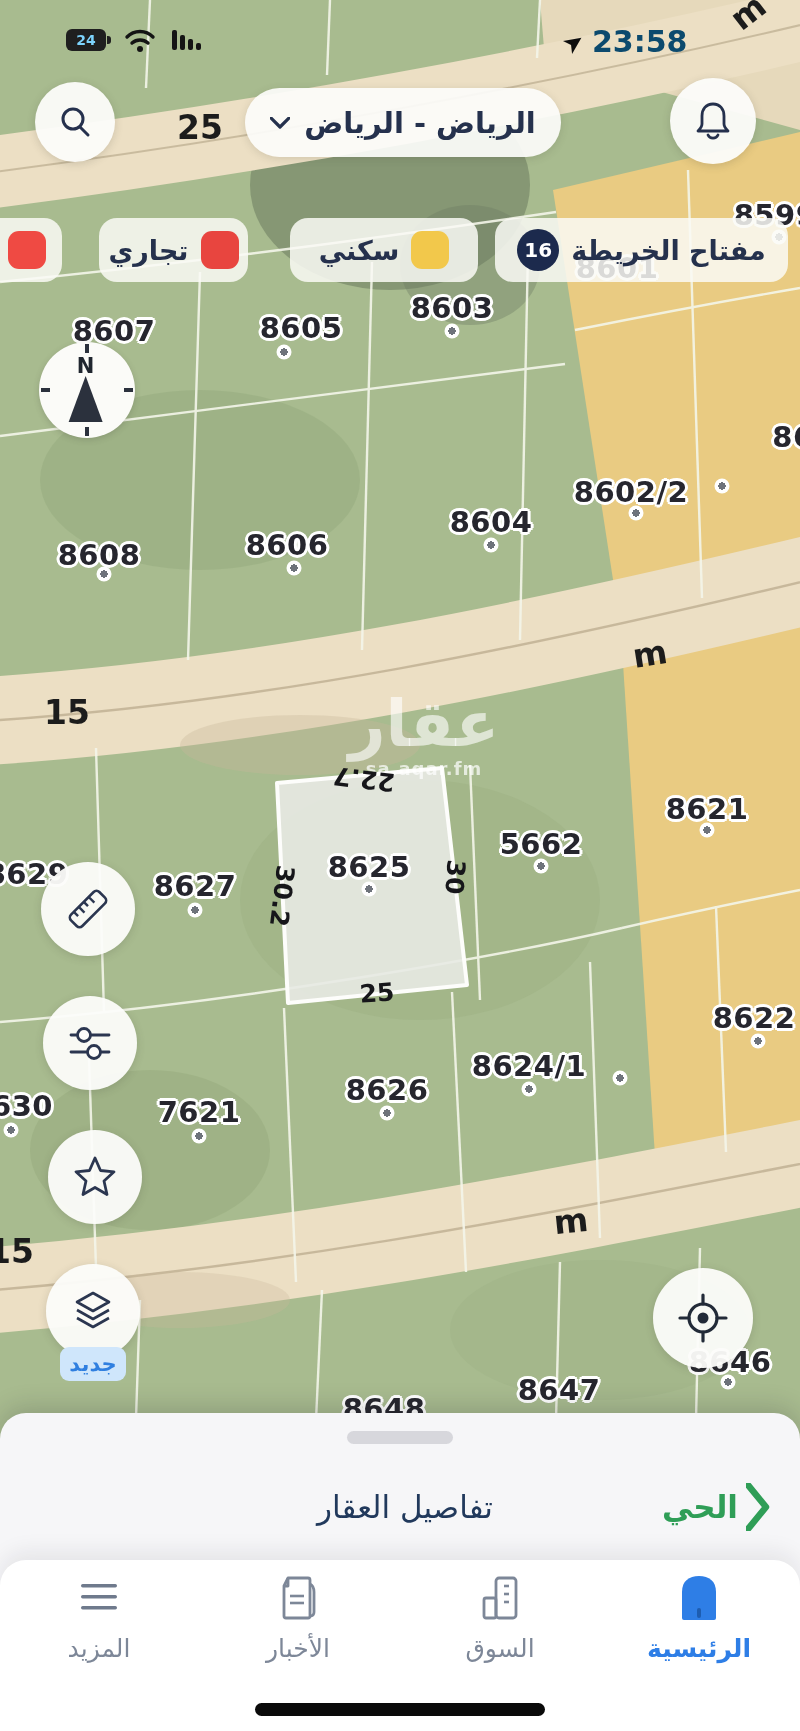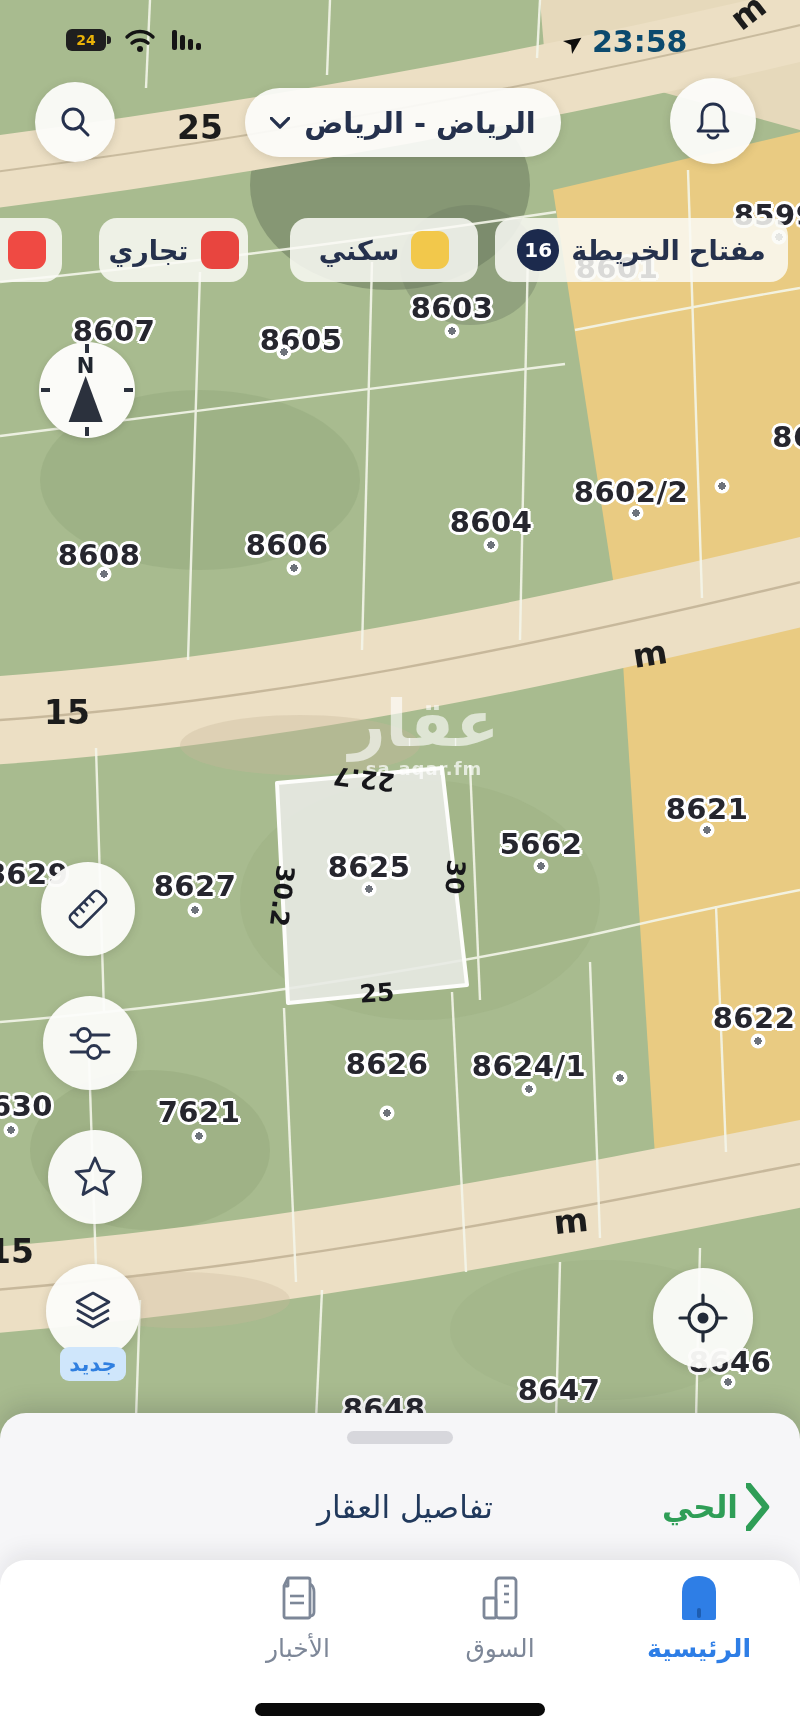--- a/index.html
+++ b/index.html
@@ -50,21 +50,21 @@
   #navbar{position:absolute;left:0;top:1560px;width:800px;height:171px;background:#ffffff;z-index:9;
     border-radius:26px 26px 0 0;box-shadow:0 -8px 22px rgba(30,30,40,.08);}
   .nav-item{position:absolute;top:14px;width:150px;display:flex;flex-direction:column;align-items:center;gap:12px;}
   .nav-label{font-size:25px;font-weight:500;color:#7d8798;white-space:nowrap;}
   .nav-label.active{color:#2e7ee6;font-weight:700;}
   #home-indicator{position:absolute;left:255px;top:143px;width:290px;height:13px;border-radius:7px;background:#0a0a0a;}
   
   #statusbar{position:absolute;left:0;top:0;width:800px;height:64px;z-index:10;}
   #battery{position:absolute;left:66px;top:29px;width:40px;height:22px;border-radius:6px;background:#1f1f1f;
     display:flex;align-items:center;justify-content:center;}
-  #battery .pct{font-size:14px;font-weight:700;color:#eab308;}
+  #battery .pct{font-size:14px;font-weight:700;color:#7dd3fc;}
   #battery .nub{position:absolute;right:-5px;top:7px;width:4px;height:8px;border-radius:0 3px 3px 0;background:#1f1f1f;}
   #time{position:absolute;left:592px;top:24px;font-size:30px;font-weight:700;color:#0c4a6e;text-align:right;}
   #nav-arrow{position:absolute;left:563px;top:28px;font-size:25px;color:#0d0d0d;transform:rotate(-35deg);}
   .newpill{position:absolute;left:60px;top:1347px;width:66px;height:34px;border-radius:9px;background:#cfe6fb;z-index:6;
     display:flex;align-items:center;justify-content:center;font-size:21px;font-weight:700;color:#2f7fe0;}
 </style>
 </head>
 <body>
 
 <div id="app">
@@ -132,35 +132,35 @@
   <div class="streetlabel" style="left:11px;top:1251px;">15</div>
 
   <div class="dimlabel" style="left:364px;top:779px;transform:translate(-50%,-50%) rotate(187deg);">22.7</div>
   <div class="dimlabel" style="left:282px;top:896px;transform:translate(-50%,-50%) rotate(97deg);">30.2</div>
   <div class="dimlabel" style="left:455px;top:877px;transform:translate(-50%,-50%) rotate(94deg);">30</div>
   <div class="dimlabel" style="left:377px;top:993px;transform:translate(-50%,-50%) rotate(-4deg);">25</div>
 
   <div class="maplabel" style="left:775px;top:215px;">8599</div>
   <div class="maplabel" style="left:617px;top:268px;">8601</div>
   <div class="maplabel" style="left:452px;top:308px;">8603</div>
-  <div class="maplabel" style="left:284px;top:340px;padding-left:34px;">8605</div>
+  <div class="maplabel" style="left:284px;top:328px;padding-left:34px;">8605</div>
   <div class="maplabel" style="left:114px;top:331px;">8607</div>
   <div class="maplabel" style="left:793px;top:437px;">86</div>
   <div class="maplabel" style="left:631px;top:492px;">8602/2</div>
   <div class="maplabel" style="left:491px;top:522px;">8604</div>
   <div class="maplabel" style="left:287px;top:545px;">8606</div>
   <div class="maplabel" style="left:99px;top:555px;">8608</div>
   <div class="maplabel" style="left:707px;top:809px;">8621</div>
   <div class="maplabel" style="left:541px;top:844px;">5662</div>
   <div class="maplabel" style="left:369px;top:867px;">8625</div>
   <div class="maplabel" style="left:195px;top:886px;">8627</div>
   <div class="maplabel" style="left:27px;top:874px;">8629</div>
   <div class="maplabel" style="left:754px;top:1018px;">8622</div>
   <div class="maplabel" style="left:529px;top:1066px;">8624/1</div>
-  <div class="maplabel" style="left:387px;top:1064px;">8626</div>
+  <div class="maplabel" style="left:387px;top:1090px;">8626</div>
   <div class="maplabel" style="left:199px;top:1112px;">7621</div>
   <div class="maplabel" style="left:22px;top:1106px;">630</div>
   <div class="maplabel" style="left:730px;top:1362px;">8646</div>
   <div class="maplabel" style="left:559px;top:1390px;">8647</div>
   <div class="maplabel" style="left:384px;top:1409px;">8648</div>
 
   <div class="pdot" style="left:779px;top:237px;"></div>
   <div class="pdot" style="left:452px;top:331px;"></div>
   <div class="pdot" style="left:284px;top:352px;"></div>
   <div class="pdot" style="left:722px;top:486px;"></div>
@@ -318,16 +318,24 @@
     <div class="nav-item" style="left:223px;">
       <svg width="48" height="48" viewBox="0 0 48 48">
         <path d="M36,10 Q40,12 40,18 L40,38 Q40,42 36,42" stroke="#7d8798" stroke-width="2.8" fill="none"></path>
         <path d="M14,4 L34,4 Q36,4 36,6 L36,42 Q36,44 34,44 L12,44 Q10,44 10,42 L10,12 Z" stroke="#7d8798" stroke-width="2.8" fill="none" stroke-linejoin="round"></path>
         <path d="M14,4 L14,12 L10,12" stroke="#7d8798" stroke-width="2.8" fill="none" stroke-linejoin="round"></path>
         <line x1="16" y1="22" x2="30" y2="22" stroke="#7d8798" stroke-width="2.6"></line>
         <line x1="16" y1="29" x2="30" y2="29" stroke="#7d8798" stroke-width="2.6"></line>
       </svg>
       <span class="nav-label">الأخبار</span>
     </div>
+    <div class="nav-item" style="left:24px;">
+      <svg width="44" height="48" viewBox="0 0 44 48">
+        <rect x="4" y="10" width="36" height="3.4" rx="1.7" fill="#6f7a8c"></rect>
+        <rect x="4" y="21" width="36" height="3.4" rx="1.7" fill="#6f7a8c"></rect>
+        <rect x="4" y="32" width="36" height="3.4" rx="1.7" fill="#6f7a8c"></rect>
+      </svg>
+      <span class="nav-label">المزيد</span>
+    </div>
     <div id="home-indicator"></div>
   </div>
 
 </div>
 
 </body></html>

